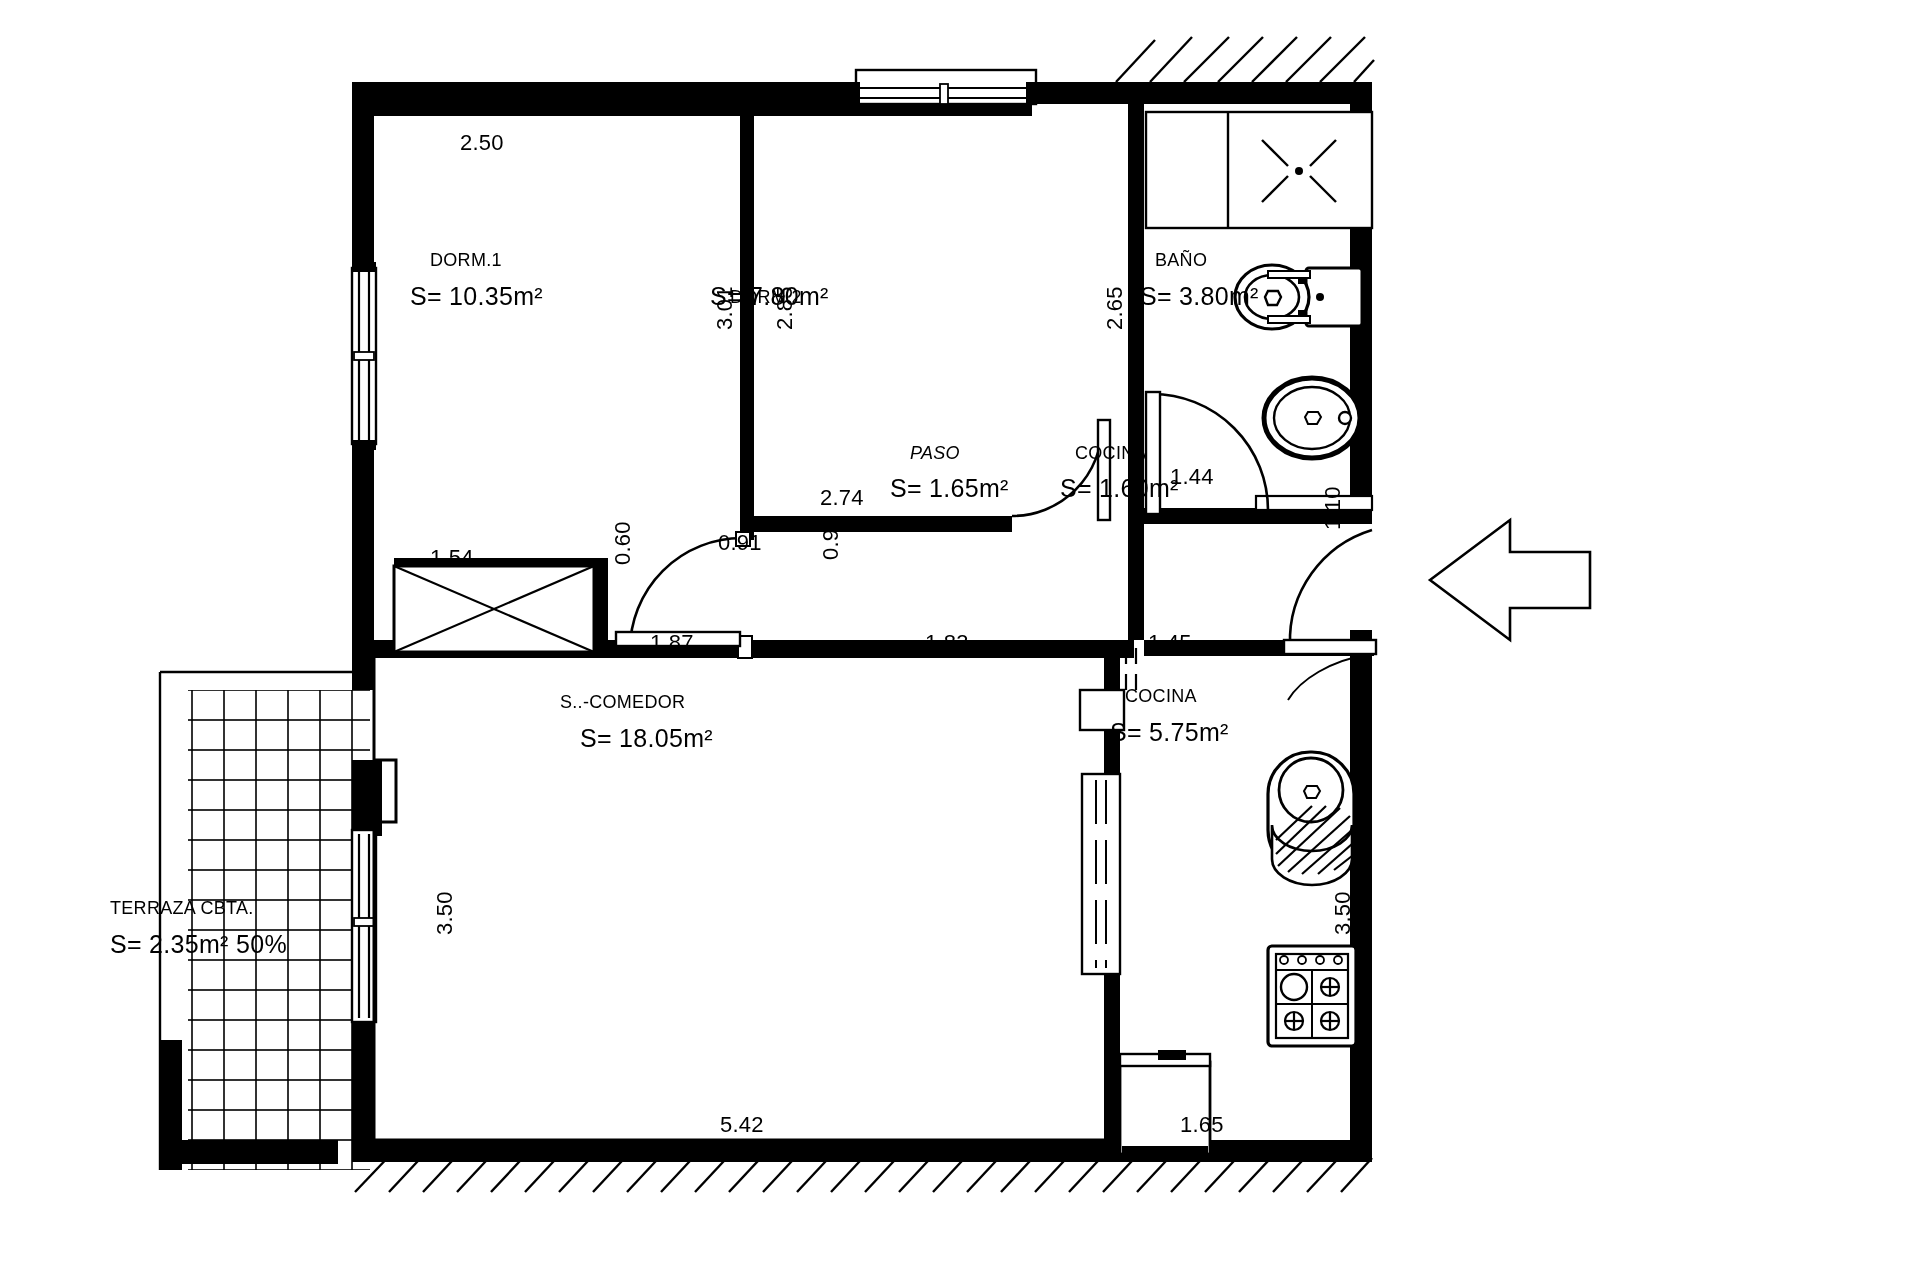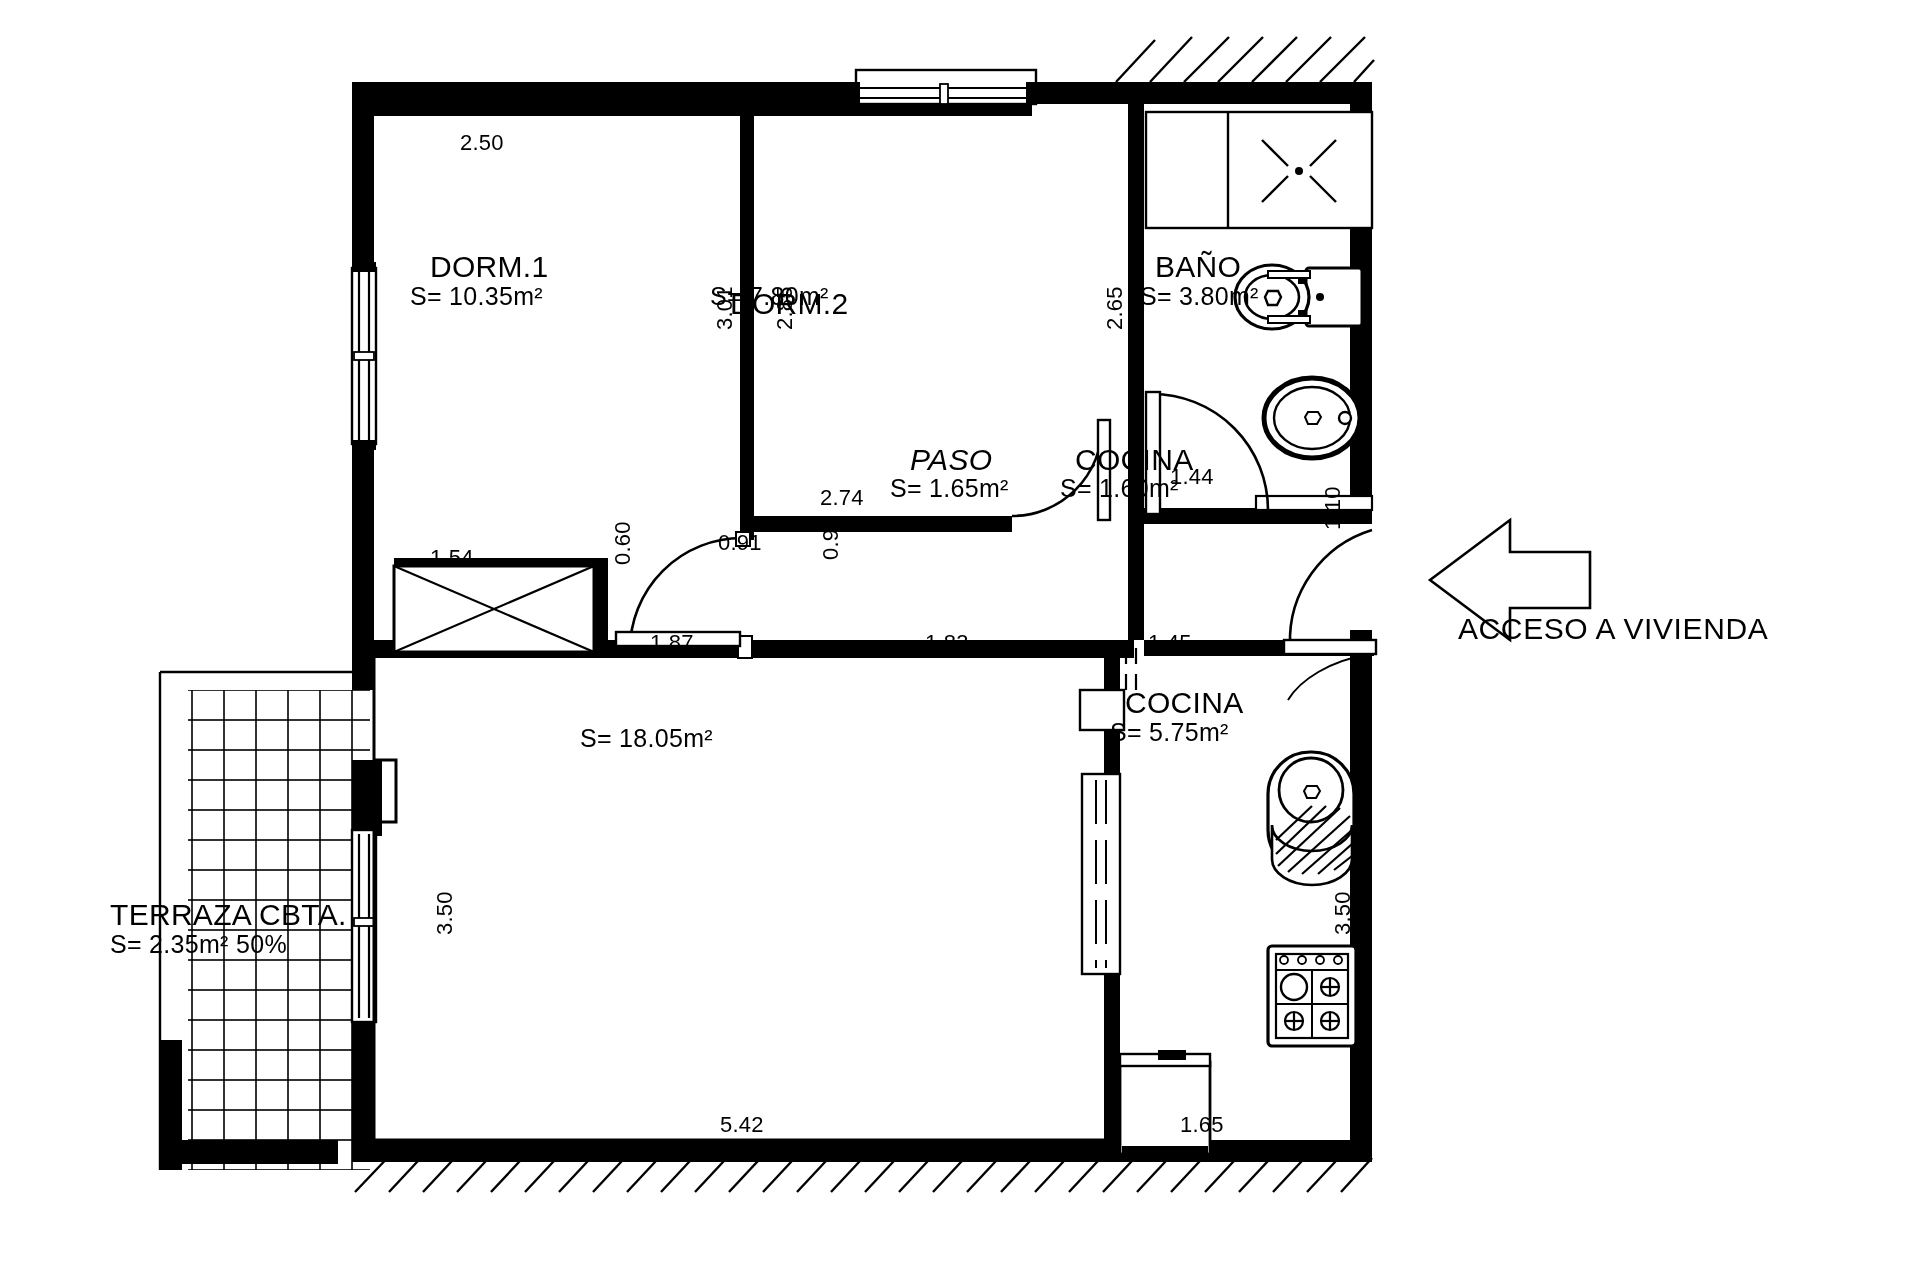--- a/index.html
+++ b/index.html
@@ -1,20 +1,20 @@
 <!DOCTYPE html>
 <html><head>
 <meta charset="utf-8">
 <style>
   html,body{margin:0;padding:0;background:#ffffff;}
   body{width:1920px;height:1280px;overflow:hidden;font-family:"Liberation Sans",sans-serif;}
   #stage{position:relative;width:1920px;height:1280px;background:#fff;}
   svg#plan{position:absolute;left:0;top:0;width:1920px;height:1280px;}
   .lbl{position:absolute;font-family:"Liberation Sans",sans-serif;color:#000;white-space:nowrap;}
-  .room-name{font-size:30px;letter-spacing:.3px;}
+  .room-name{font-size:18px;letter-spacing:.3px;}
   .room-area{font-size:25px;letter-spacing:.3px;}
   .dim{font-size:22px;letter-spacing:.2px;}
   .dim-v{transform-origin:0 0;transform:rotate(-90deg);}
   .access-note{font-size:30px;letter-spacing:.6px;}
   .ctr{}
 </style>
 </head>
 <body>
 
 <div id="stage">
@@ -309,29 +309,29 @@
 
 <div class="lbl room-name ctr" style="left:1155px;top:250px;width:150px;">BAÑO</div>
 <div class="lbl room-area ctr" style="left:1140px;top:282px;width:190px;">S= 3.80m²</div>
 
 <div class="lbl room-name ctr" style="left:910px;top:443px;width:150px;font-style:italic;">PASO</div>
 <div class="lbl room-area ctr" style="left:890px;top:474px;width:190px;">S= 1.65m²</div>
 
 <div class="lbl room-name ctr" style="left:1075px;top:443px;width:180px;">COCINA</div>
 <div class="lbl room-area ctr" style="left:1060px;top:474px;width:210px;">S= 1.60m²</div>
 
+<div class="lbl room-name ctr" style="left:560px;top:692px;width:320px;">S..-COMEDOR</div>
 <div class="lbl room-area ctr" style="left:580px;top:724px;width:280px;">S= 18.05m²</div>
 
 <div class="lbl room-name ctr" style="left:1125px;top:686px;width:180px;">COCINA</div>
 <div class="lbl room-area ctr" style="left:1110px;top:718px;width:210px;">S= 5.75m²</div>
 
 <div class="lbl room-name ctr" style="left:110px;top:898px;width:300px;">TERRAZA CBTA.</div>
 <div class="lbl room-area ctr" style="left:110px;top:930px;width:300px;">S= 2.35m² 50%</div>
 
-<div class="lbl access-note" style="left:1458px;top:612px;">ACCESO A VIVIENDA</div>
 
 <div class="lbl dim ctr" style="left:460px;top:130px;width:110px;">2.50</div>
 <div class="lbl dim dim-v" style="left:712px;top:330px;">3.01</div>
 <div class="lbl dim dim-v" style="left:772px;top:330px;">2.85</div>
 <div class="lbl dim ctr" style="left:820px;top:485px;width:110px;">2.74</div>
 <div class="lbl dim dim-v" style="left:1102px;top:330px;">2.65</div>
 <div class="lbl dim ctr" style="left:1170px;top:464px;width:110px;">1.44</div>
 <div class="lbl dim ctr" style="left:718px;top:530px;width:110px;">0.91</div>
 <div class="lbl dim dim-v" style="left:818px;top:560px;">0.90</div>
 <div class="lbl dim ctr" style="left:430px;top:545px;width:110px;">1.54</div>

